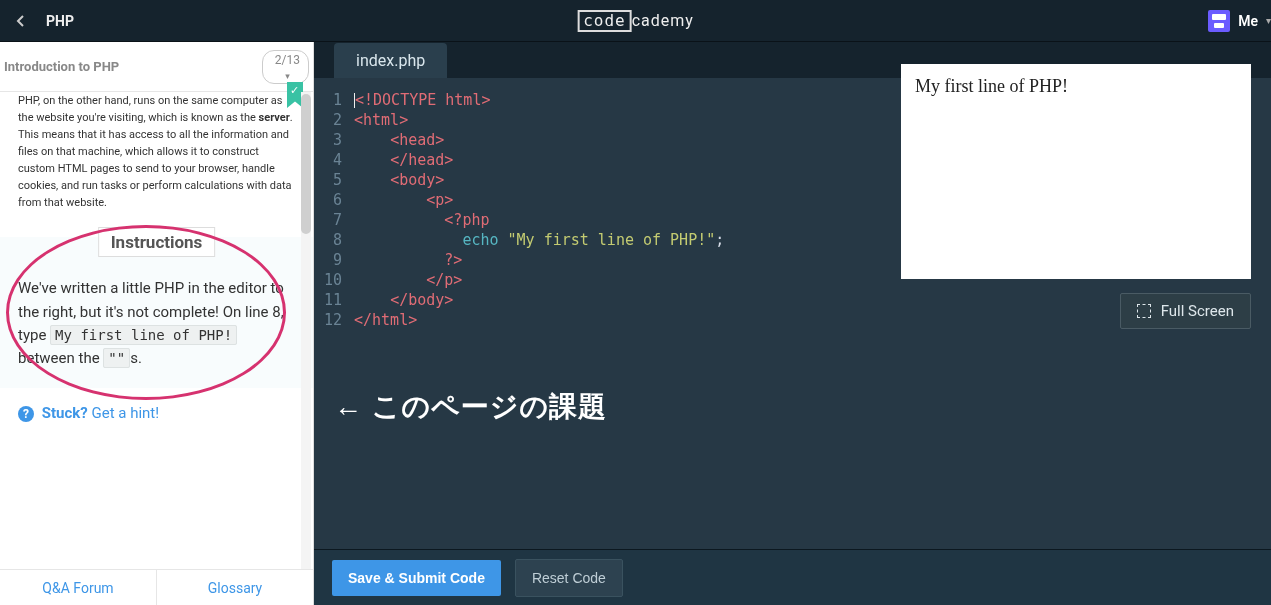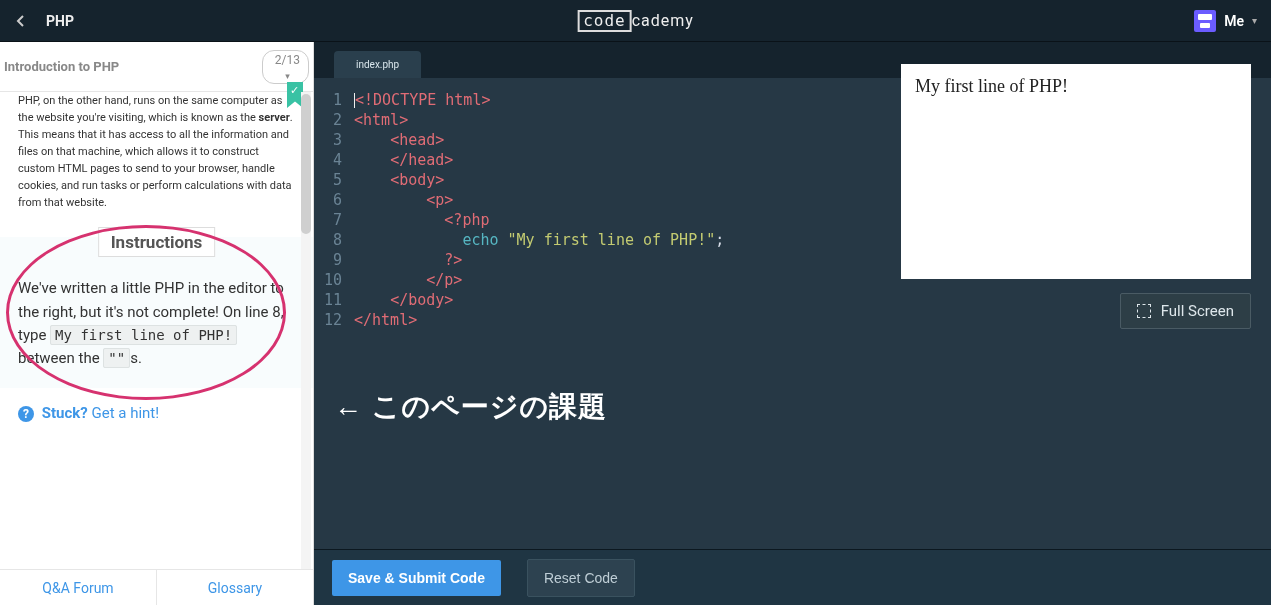--- a/index.html
+++ b/index.html
@@ -4,21 +4,21 @@
 <style>
   * { margin:0; padding:0; box-sizing:border-box; }
   html,body { width:1271px; height:605px; font-family:-apple-system,BlinkMacSystemFont,"Segoe UI",Roboto,sans-serif; overflow:hidden; background:#15232d; }
   
   
   .topbar { height:42px; background:#15232d; display:flex; align-items:center; color:#fff; border-bottom:1px solid #0a1218; }
   .back { width:42px; height:42px; display:flex; align-items:center; justify-content:center; color:#ccc; cursor:pointer; }
   .course-title { font-weight:700; font-size:14px; color:#eee; padding-left:4px; }
   .logo { position:absolute; left:50%; transform:translateX(-50%); letter-spacing:1px; color:#eee; font-size:16px; }
   .logo .box { border:2px solid #ddd; padding:0 4px; font-family:monospace; display:inline-block; line-height:18px; }
-  .me-area { margin-left:auto; display:flex; align-items:center; gap:8px; padding-right:14px; cursor:pointer; }
+  .me-area { margin-left:auto; display:flex; align-items:center; gap:8px; cursor:pointer; }
   .avatar { width:22px; height:22px; background:#6b5cff; border-radius:2px; position:relative; }
   .avatar::before { content:""; position:absolute; left:4px; right:4px; top:4px; height:6px; background:#fff; border-radius:1px; }
   .avatar::after { content:""; position:absolute; left:6px; right:6px; bottom:4px; height:5px; background:#fff; border-radius:1px; }
   .me-label { color:#fff; font-weight:600; font-size:14px; }
   .chev { color:#aaa; font-size:10px; }
   
   
   .main { display:flex; height:563px; }
   
   
@@ -46,21 +46,21 @@
   .stuck { color:#3e96e7; font-weight:700; }
   .hint-link { color:#3e96e7; cursor:pointer; }
   
   .left-footer { height:36px; border-top:1px solid #e6e6e6; display:flex; }
   .left-footer a { flex:1; display:flex; align-items:center; justify-content:center; color:#3e96e7; font-size:14px; cursor:pointer; }
   .left-footer a:first-child { border-right:1px solid #e6e6e6; }
   
   
   .right { flex:1; display:flex; flex-direction:column; background:#15232d; position:relative; }
   .tabs { height:36px; background:#15232d; display:flex; align-items:flex-end; padding-left:20px; }
-  .tab { background:#1f3543; color:#d9e6ec; padding:8px 22px; font-size:10px; border-top-left-radius:4px; border-top-right-radius:4px; cursor:pointer; }
+  .tab { background:#1f3543; color:#d9e6ec; padding:8px 22px; font-size:16px; border-top-left-radius:4px; border-top-right-radius:4px; cursor:pointer; }
   .tab.active { background:#2a3f4d; }
   
   .editor-output { flex:1; display:flex; }
   .editor { flex:1; background:#263845; padding:12px 0 8px; font-family:"Menlo","Consolas",monospace; font-size:15px; position:relative; }
   .code-line { display:flex; line-height:20px; }
   .ln { width:40px; text-align:right; padding-right:12px; color:#6a8394; user-select:none; }
   .code { white-space:pre; color:#d8dee9; }
   .tag { color:#e06c75; }
   .delim { color:#e06c75; }
   .kw { color:#56b6c2; }
@@ -70,21 +70,21 @@
   
   .overlay-text { position:absolute; left:20px; top:310px; color:#fff; font-weight:800; font-size:28px; letter-spacing:1px; font-family:"Hiragino Kaku Gothic Pro","Meiryo",sans-serif; }
   
   
   .output-panel { position:absolute; right:20px; top:22px; width:350px; }
   .browser-view { background:#fff; height:215px; padding:12px 14px; font-family:Georgia,serif; font-size:18px; color:#222; }
   .fullscreen-btn { margin-top:14px; margin-left:auto; display:flex; align-items:center; gap:10px; border:1px solid #4a5b64; background:#2d3e46; color:#dde6ea; padding:8px 16px; font-size:15px; width:fit-content; cursor:pointer; border-radius:2px; float:right; }
   .fs-icon { display:inline-block; width:14px; height:14px; border:1.5px dashed #dde6ea; }
   
   
-  .bottom { height:56px; background:#1f3543; border-top:1px solid #0c1820; display:flex; align-items:center; padding:0 18px; gap:26px; }
+  .bottom { height:56px; background:#1f3543; border-top:1px solid #0c1820; display:flex; align-items:center; padding:0 18px; gap:14px; }
   .btn-primary { background:#3e96e7; color:#fff; border:none; padding:10px 16px; font-size:14px; font-weight:700; border-radius:2px; cursor:pointer; }
   .btn-secondary { background:#2d4250; color:#bfced6; border:1px solid #3a525f; padding:10px 16px; font-size:14px; border-radius:2px; cursor:pointer; }
 </style>
 </head>
 <body>
 
 <div class="topbar">
   <div class="back">
     <svg width="14" height="14" viewBox="0 0 14 14">
         <path d="M9 2 L4 7 L9 12" stroke="#ccc" stroke-width="2" fill="none"></path>

